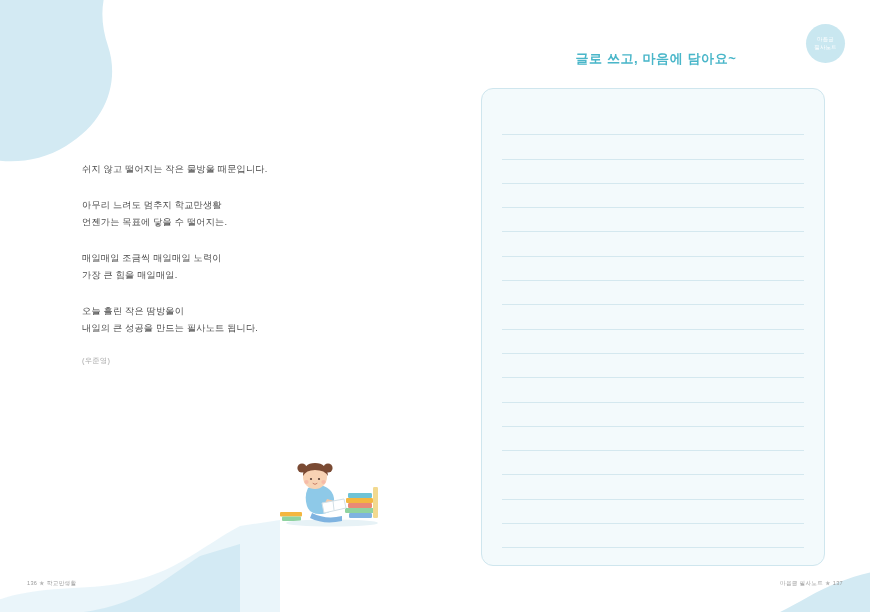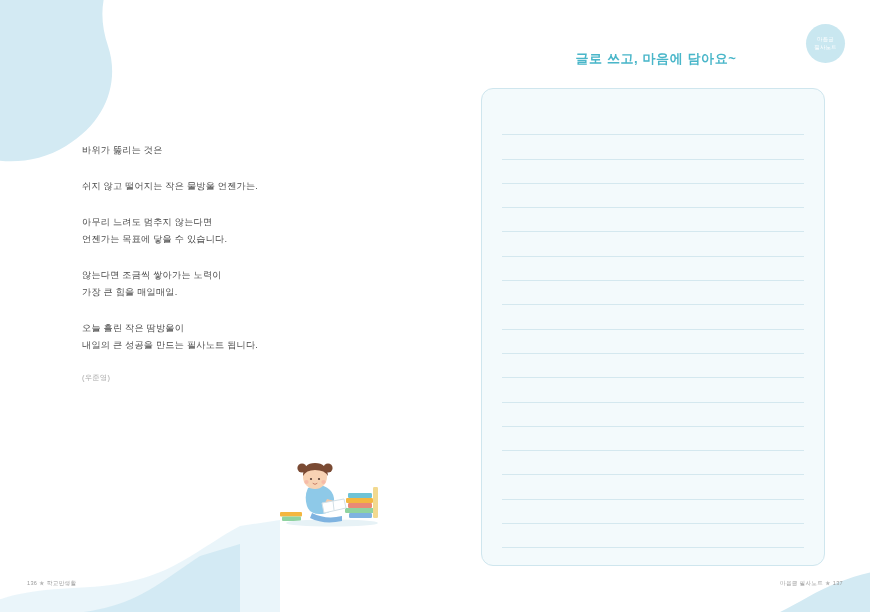--- a/index.html
+++ b/index.html
@@ -128,34 +128,33 @@
   </svg>
 
   <div id="corner-badge">
     <span>마음글</span>
     <span>필사노트</span>
   </div>
 
   <div id="poem-block">
 
     <div class="stanza">
-      <div class="poem-line">바위가 뚫리는 것은</div>
-    </div>
-
-    <div class="stanza">
-      <div class="poem-line">쉬지 않고 떨어지는 작은 물방울 언젠가는.</div>
-    </div>
-
-    <div class="stanza">
-      <div class="poem-line">아무리 느려도 멈추지 않는다면</div>
-      <div class="poem-line">언젠가는 목표에 닿을 수 있습니다.</div>
-    </div>
-
-    <div class="stanza">
-      <div class="poem-line">않는다면 조금씩 쌓아가는 노력이</div>
+    </div>
+
+    <div class="stanza">
+      <div class="poem-line">쉬지 않고 떨어지는 작은 물방울 때문입니다.</div>
+    </div>
+
+    <div class="stanza">
+      <div class="poem-line">아무리 느려도 멈추지 학교만생활</div>
+      <div class="poem-line">언젠가는 목표에 닿을 수 떨어지는.</div>
+    </div>
+
+    <div class="stanza">
+      <div class="poem-line">매일매일 조금씩 매일매일 노력이</div>
       <div class="poem-line">가장 큰 힘을 매일매일.</div>
     </div>
 
     <div class="stanza">
       <div class="poem-line">오늘 흘린 작은 땀방울이</div>
       <div class="poem-line">내일의 큰 성공을 만드는 필사노트 됩니다.</div>
     </div>
 
     <div id="poem-source">(우준영)</div>
   </div>

